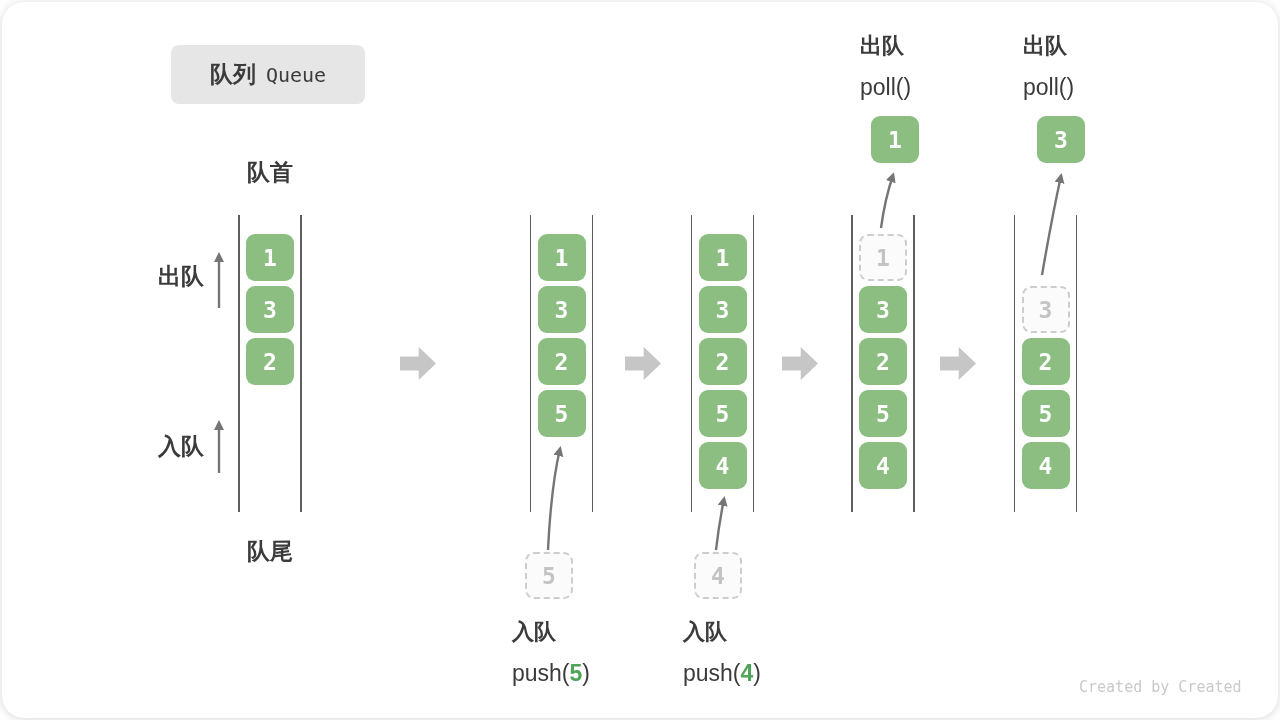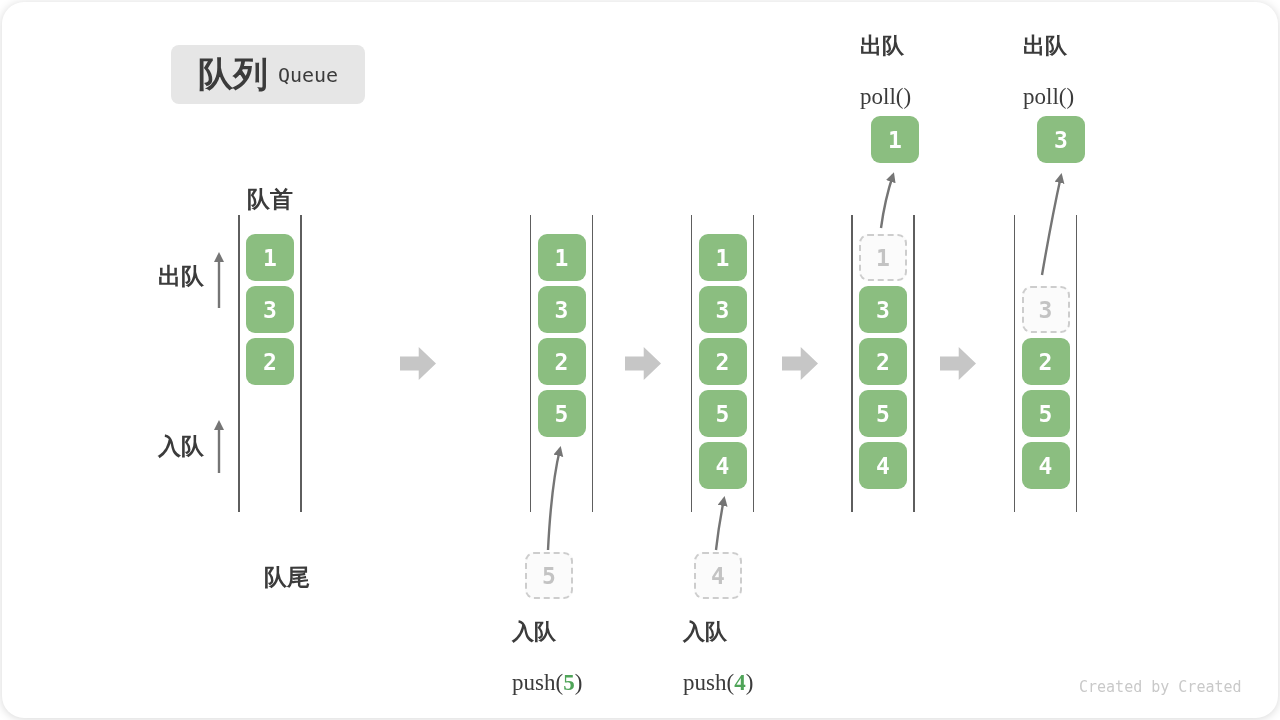--- a/index.html
+++ b/index.html
@@ -16,27 +16,27 @@
     color: var(--text-dark, #3b3b3b);
   }
   .badge {
     position: absolute; left: 169px; top: 43px;
     width: 194px; height: 59px;
     background: var(--badge-bg, #e6e6e6);
     border-radius: 8px;
     display: flex; align-items: center; justify-content: center;
     gap: 10px;
   }
-  .badge .zh { font-size: 35px; font-weight: 700; font-family: Liberation Mono, monospace; }
+  .badge .zh { font-size: 23px; font-weight: 700; font-family: Liberation Mono, monospace; }
   .badge .en { font-family: "DejaVu Sans Mono", "Liberation Mono", monospace; font-size: 20px; }
 
   .side-label {
     position: absolute; font-size: 23px; font-weight: 700; line-height: 26px;
   }
-  .centered { text-align: center; margin-top: 27px; }
+  .centered { text-align: center; }
 
   .qwall { position: absolute; width: 1.6px; background: var(--wall, #5e5e5e); }
   .qbox {
     position: absolute; width: 48px; height: 47px;
     border-radius: 9px;
     display: flex; align-items: center; justify-content: center;
     font-family: "DejaVu Sans Mono", "Liberation Mono", monospace;
     font-size: 23px; font-weight: 700;
   }
   .qbox.solid { background: var(--green, #8bbe80); color: #ffffff; }
@@ -46,22 +46,22 @@
     color: var(--dash-text, #c3c3c3);
   }
   .block-arrow {
     position: absolute; width: 36px; height: 33px;
     background: var(--block-arrow, #c6c6c6);
     clip-path: polygon(0% 29%, 52% 29%, 52% 0%, 100% 50%, 52% 100%, 52% 71%, 0% 71%);
   }
   .ann { position: absolute; }
   .ann-zh { font-size: 22px; font-weight: 700; line-height: 28px; }
   .ann-code {
-    margin-top: 22px;
-    font-family: Liberation Serif, serif;
+    margin-top: 12px;
+    font-family: Liberation Sans, sans-serif;
     font-size: 23px; line-height: 30px; white-space: nowrap;
   }
   .ann-code .arg { color: var(--arg-green, #4fa458); font-weight: 700; }
   .watermark {
     position: absolute; left: 1077px; top: 676px;
     font-family: "DejaVu Sans Mono", "Liberation Mono", monospace;
     font-size: 15px; color: var(--watermark, #c9c9c9);
   }
   svg.overlay { position: absolute; left: 0; top: 0; pointer-events: none; }
 </style>
@@ -69,21 +69,21 @@
 <body>
 
 <div class="canvas">
 
   <div class="badge">
     <span class="zh">队列</span>
     <span class="en">Queue</span>
   </div>
 
   <div class="side-label centered" style="left:237px; top:157px; width:62px;">队首</div>
-  <div class="side-label centered" style="left:254px; top:536px; width:62px;font-family:Liberation Serif, serif;">队尾</div>
+  <div class="side-label centered" style="left:237px; top:536px; width:62px;">队尾</div>
   <div class="side-label" style="left:150px; top:261px; width:52px; text-align:right;">出队</div>
   <div class="side-label" style="left:150px; top:431px; width:52px; text-align:right;">入队</div>
 
   <div id="states-root">
       <div class="qwall" style="left: 236.2px; top: 213px; height: 297px;"></div>
       <div class="qwall" style="left: 298.2px; top: 213px; height: 297px;"></div>
       <div class="qbox solid" style="left: 244px; top: 232px;">
         <span>1</span>
       </div>
       <div class="qbox solid" style="left: 244px; top: 284px;">

